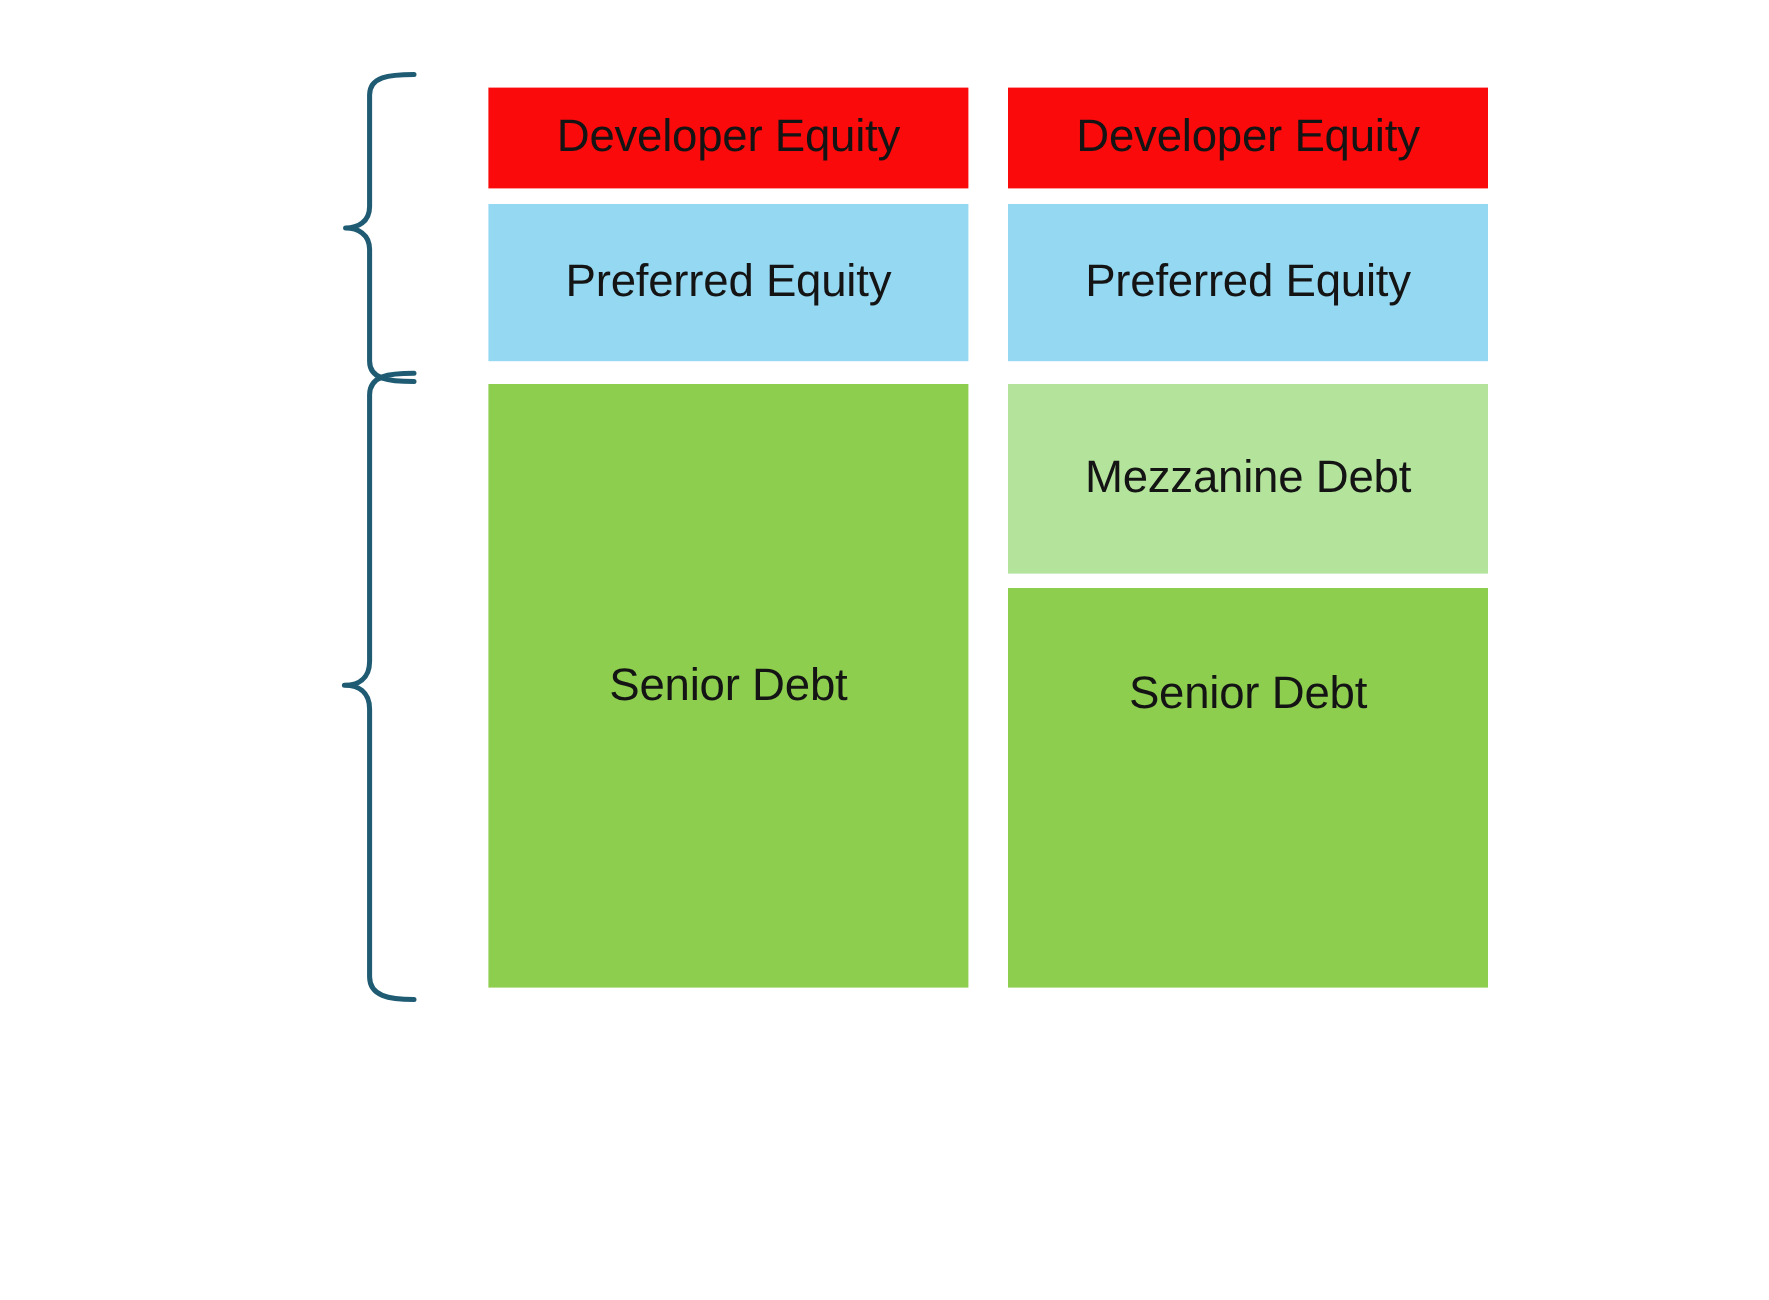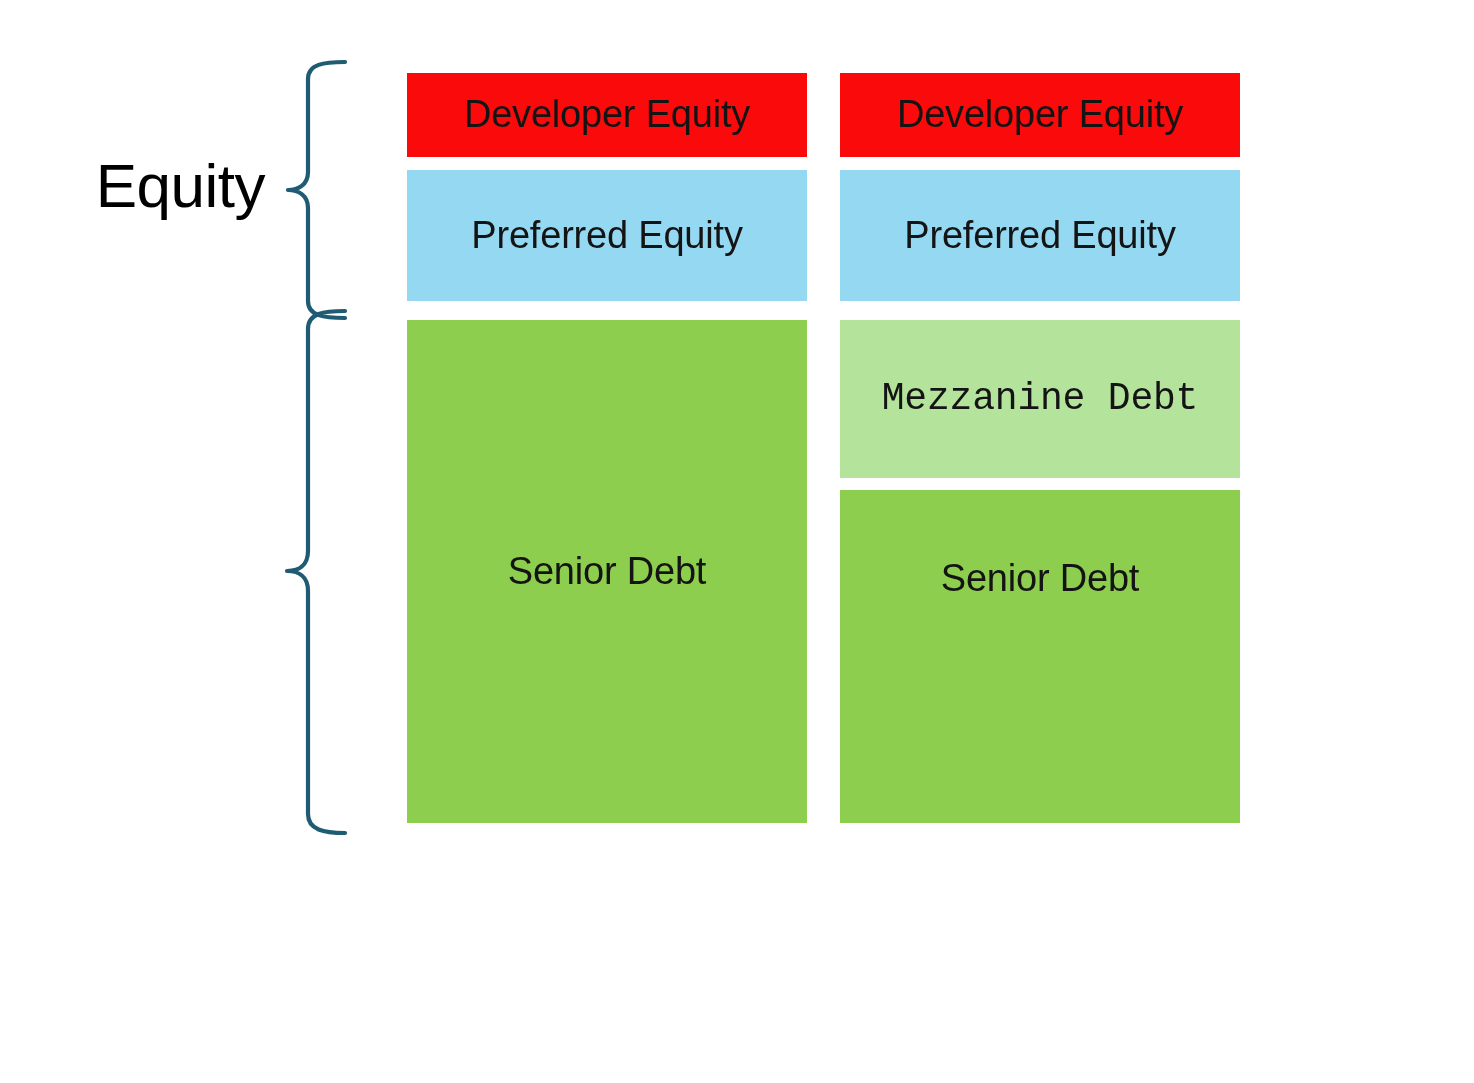--- a/index.html
+++ b/index.html
@@ -101,35 +101,34 @@
   }
 
   
   #left-developer-equity { top: 0px;   height: 84px;  background: #FA0A0A; }
   #left-preferred-equity { top: 97px;  height: 131px; background: #95D8F2; }
   #left-senior-debt      { top: 247px; height: 503px; background: #8DCE4F; }
 
   
   #right-developer-equity { top: 0px;   height: 84px;  background: #FA0A0A; }
   #right-preferred-equity { top: 97px;  height: 131px; background: #95D8F2; }
-  #right-mezzanine-debt   { top: 247px; height: 158px; background: #B4E39C; font-family: Liberation Mono, monospace; }
+  #right-mezzanine-debt   { top: 247px; height: 158px; background: #B4E39C; }
   #right-senior-debt      { top: 417px; height: 333px; background: #8DCE4F; }
 
   
   #right-senior-debt .tranche-label {
     position: relative;
     top: -78px;
   }
 </style>
 </head>
 <body>
 
 <div id="diagram-canvas">
 
-  <div class="group-label" id="label-equity">Equity</div>
 
   <svg class="brace-svg" id="brace-equity" viewBox="0 0 100 260" aria-hidden="true">
     <path class="brace-path" d="M 83 2
              C 62 2, 46 4, 46 19
              L 46 112
              C 46 125, 36 130, 26 130
              C 36 130, 46 135, 46 148
              L 46 241
              C 46 256, 62 258, 83 258" style="stroke: rgb(31, 92, 115);"></path>
   </svg>

